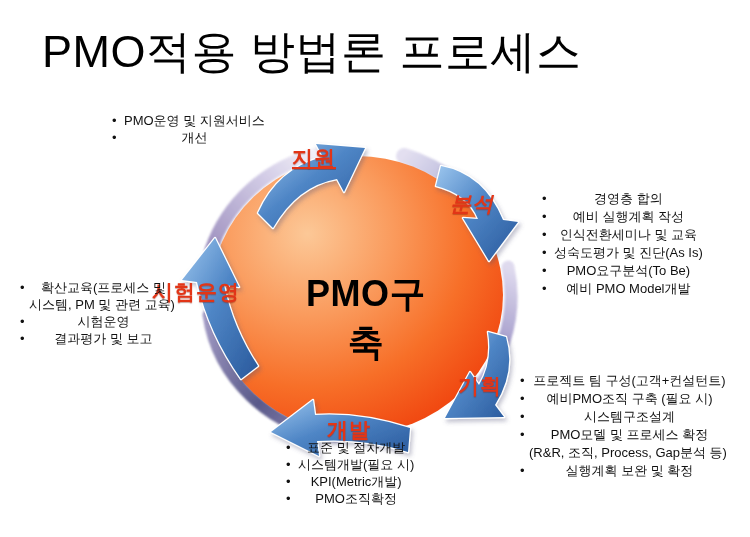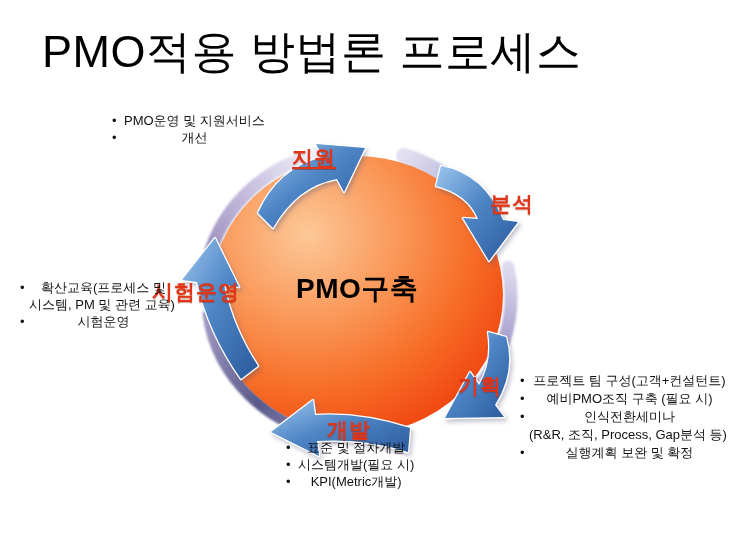--- a/index.html
+++ b/index.html
@@ -1,26 +1,26 @@
 <!DOCTYPE html>
 <html><head>
 <meta charset="utf-8">
 <style>
   html,body{margin:0;padding:0;background:#fff;}
   body{width:750px;height:537px;overflow:hidden;font-family:"Liberation Sans",sans-serif;}
   .slide{position:relative;width:750px;height:531px;background:#fff;}
   .title{position:absolute;left:42px;top:22px;margin:0;font-size:45px;font-weight:400;
          color:#000;white-space:nowrap;letter-spacing:0.5px;font-family:"Liberation Sans",sans-serif;}
   .diagram{position:absolute;left:0;top:0;width:750px;height:537px;}
-  .center-label{position:absolute;left:296px;top:270px;width:140px;
-         font-size:28px;font-weight:700;color:#000;letter-spacing:0.5px;}
+  .center-label{position:absolute;left:296px;top:270px;width:140px;text-align:center;
+         font-size:36px;font-weight:700;color:#000;letter-spacing:0.5px;}
   .stage-label{position:absolute;font-size:21px;font-weight:700;color:#e23517;
          letter-spacing:1px;white-space:nowrap;text-shadow:0 1px 1px rgba(130,30,10,.4);}
   .lbl-support{left:292px;top:144px;text-decoration:underline;}
-  .lbl-analysis{left:490px;top:190px;}
+  .lbl-analysis{left:450px;top:190px;font-style:italic;}
   .lbl-planning{left:458px;top:372px;}
   .lbl-development{left:293px;top:416px;margin-left:34px;}
   .lbl-pilot{left:152px;top:278px;}
   .bullets{position:absolute;margin:0;padding:0;list-style:none;font-size:13px;
          color:#111;white-space:nowrap;text-align:center;}
   .bullets li{position:relative;line-height:17px;padding-left:12px;}
   .bullets li::before{content:"•";position:absolute;left:0;top:0;}
   .bullets li.cont{padding-left:9px;}
   .bullets li.cont::before{content:none;}
   .b18 li{line-height:18px;}
@@ -100,34 +100,45 @@
   <span class="stage-label lbl-analysis">분석</span>
   <span class="stage-label lbl-planning">기획</span>
   <span class="stage-label lbl-development">개발</span>
   <span class="stage-label lbl-pilot">시험운영</span>
 
   <ul class="bullets list-support">
     <li>PMO운영 및 지원서비스</li>
     <li>개선</li>
   </ul>
 
+  <ul class="bullets b18 list-analysis">
+    <li>경영층 합의</li>
+    <li>예비 실행계획 작성</li>
+    <li>인식전환세미나 및 교육</li>
+    <li>성숙도평가 및 진단(As Is)</li>
+    <li>PMO요구분석(To Be)</li>
+    <li>예비 PMO Model개발</li>
+  </ul>
 
   <ul class="bullets b18 list-planning">
     <li>프로젝트 팀 구성(고객+컨설턴트)</li>
     <li>예비PMO조직 구축 (필요 시)</li>
-    <li>인식전환세미나</li>
+    <li>시스템구조설계</li>
+    <li>PMO모델 및 프로세스 확정</li>
     <li class="cont">(R&amp;R, 조직, Process, Gap분석 등)</li>
     <li>실행계획 보완 및 확정</li>
   </ul>
 
   <ul class="bullets list-development">
     <li>표준 및 절차개발</li>
     <li>시스템개발(필요 시)</li>
     <li>KPI(Metric개발)</li>
+    <li>PMO조직확정</li>
   </ul>
 
   <ul class="bullets list-pilot">
     <li>확산교육(프로세스 및</li>
     <li class="cont">시스템, PM 및 관련 교육)</li>
     <li>시험운영</li>
+    <li>결과평가 및 보고</li>
   </ul>
 
 </div>
 
 </body></html>

